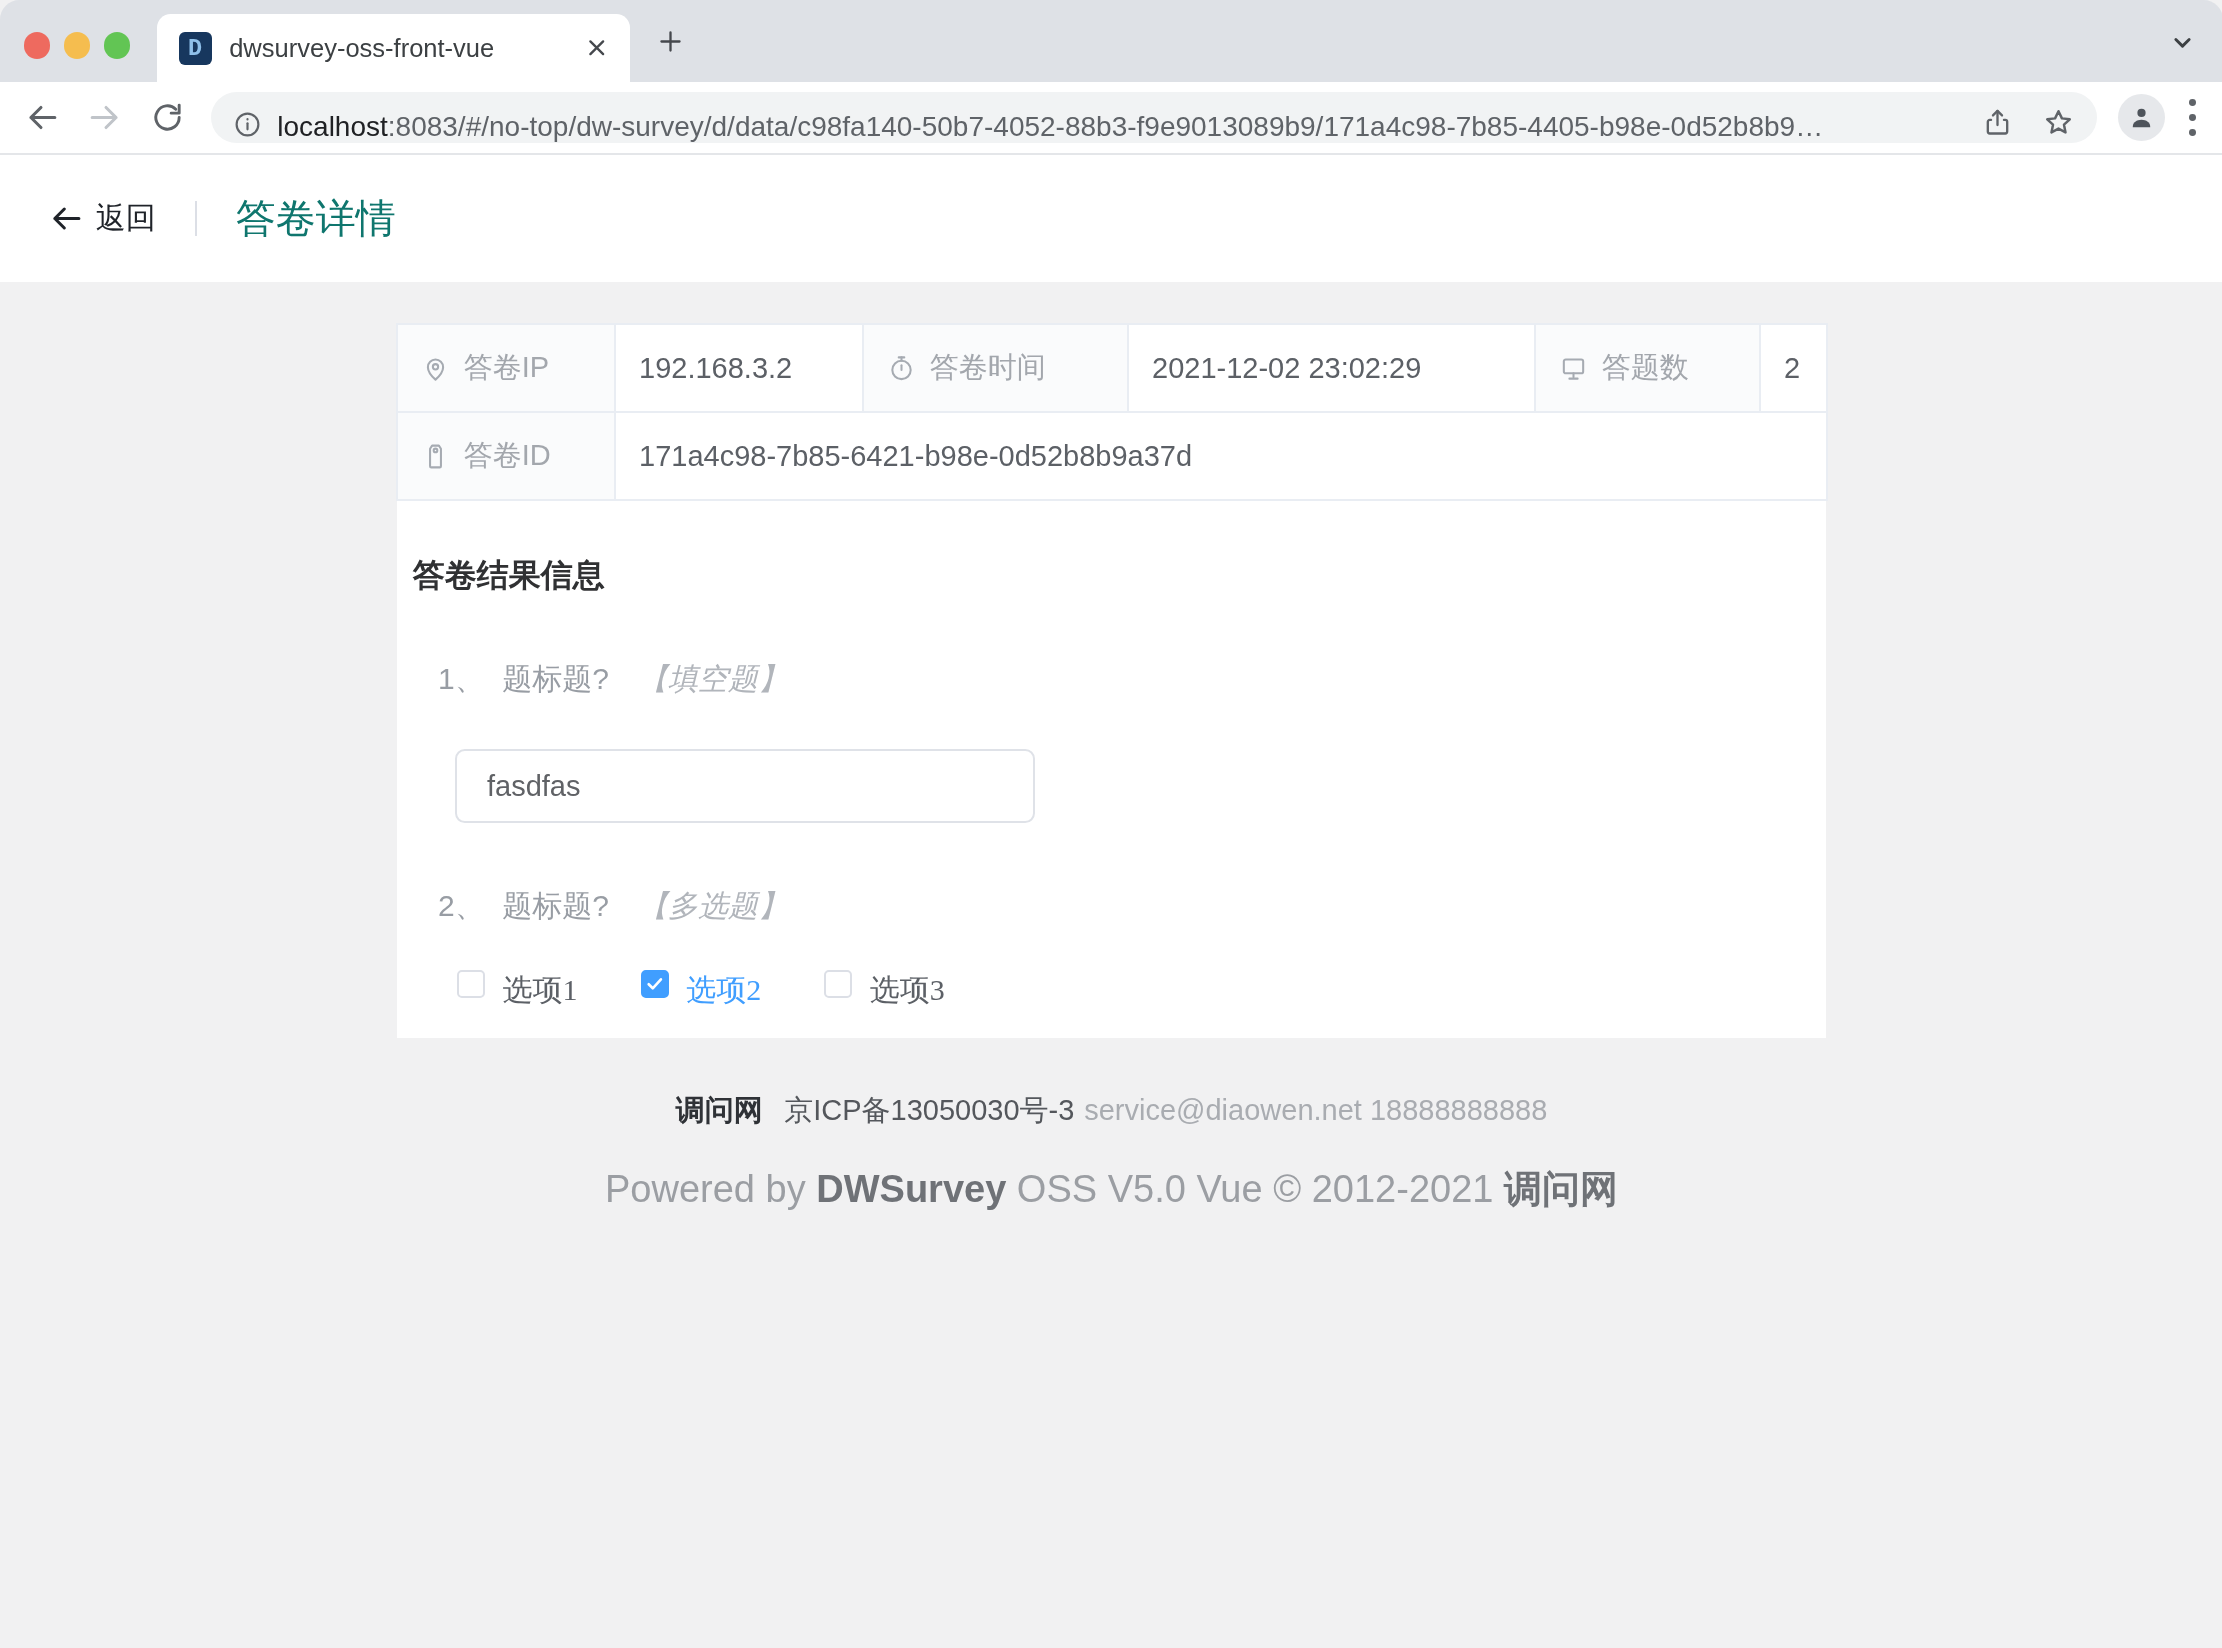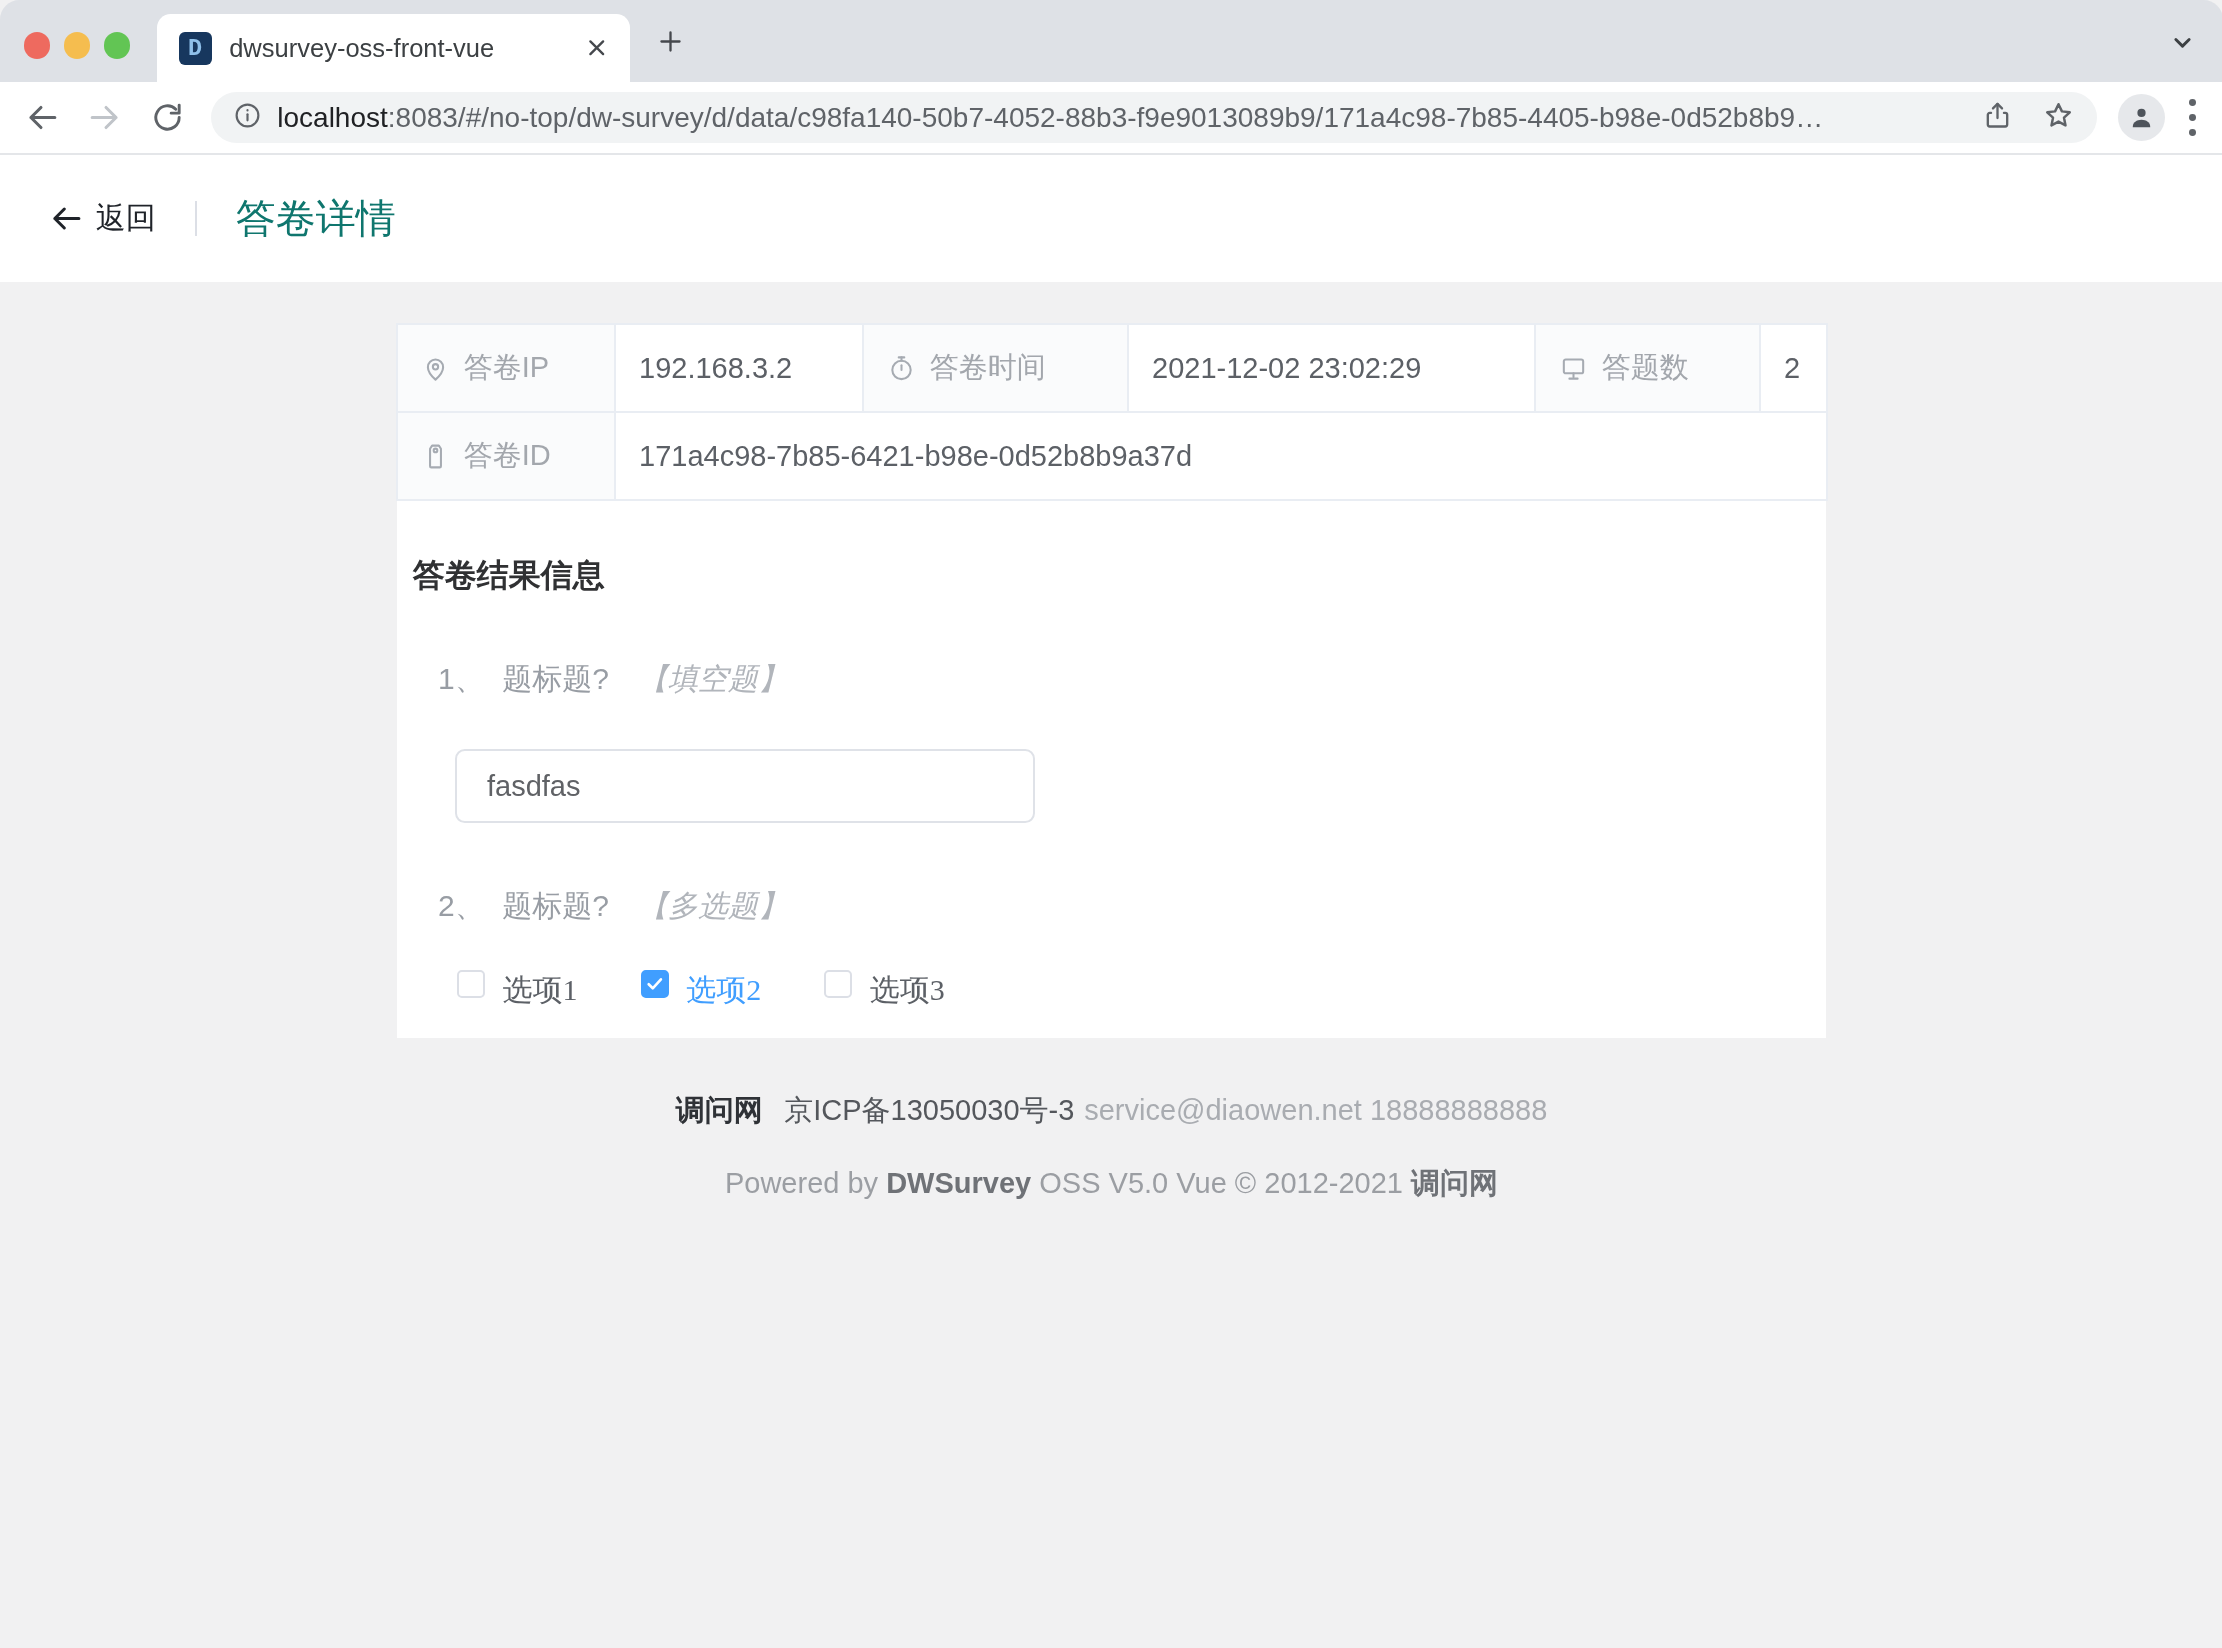--- a/index.html
+++ b/index.html
@@ -49,21 +49,21 @@
     height:73px; background:#FFFFFF; border-bottom:2px solid #E4E6E9;
     display:flex; align-items:center;
   }
   .nav-ic { width:37px; height:37px; flex:none; display:grid; place-items:center; }
   .nav-back   { margin-left:23.5px; color:#5F6368; }
   .nav-fwd    { margin-left:25.5px; color:#C0C4C9; }
   .nav-reload { margin-left:25.5px; color:#5F6368; }
   .url-pill {
     margin-left:25.5px; height:51px; flex:1 1 auto;
     background:#F1F3F4; border-radius:25.5px;
-    display:flex; align-items:center; padding:0 21.6px; min-width:0;
+    display:flex; align-items:flex-end; padding:0 21.6px; min-width:0;
   }
   .info-ic { color:#5F6368; flex:none; }
   .url-text {
     margin-left:15.7px; font-size:28px; white-space:nowrap; overflow:hidden;
     flex:1 1 auto; min-width:0; color:#5F6368;
   }
   .url-text .host { color:#202124; }
   .pill-right { display:flex; align-items:center; gap:29px; margin-left:19.6px; color:#5F6368; flex:none; }
   .avatar {
     margin-left:21.6px; width:47px; height:47px; border-radius:50%;
@@ -112,21 +112,21 @@
     background:#fff; display:grid; place-items:center; flex:none;
   }
   .opt.checked .cbox { background:#409EFF; border-color:#409EFF; }
   .opt .olabel { margin-left:17.6px; font-size:30px; color:#5C6066; }
   .opt.checked .olabel { color:#409EFF; }
 
   
   .footer1 { margin-top:53px; text-align:center; font-size:29px; color:#54575C; }
   .footer1 .brand { font-weight:700; color:#2F3237; margin-right:21.6px; }
   .footer1 .contact { color:#A9ACB1; margin-left:9.8px; }
-  .footer2 { margin-top:33px; text-align:center; font-size:29px; color:#9B9EA3; }
+  .footer2 { margin-top:33px; text-align:center; font-size:38px; color:#9B9EA3; }
   .footer2 b { color:#6F7277; }
 </style>
 </head>
 <body>
 
 <div class="window">
 
   <div class="tabstrip">
     <div class="traffic">
       <span class="light red"></span>

